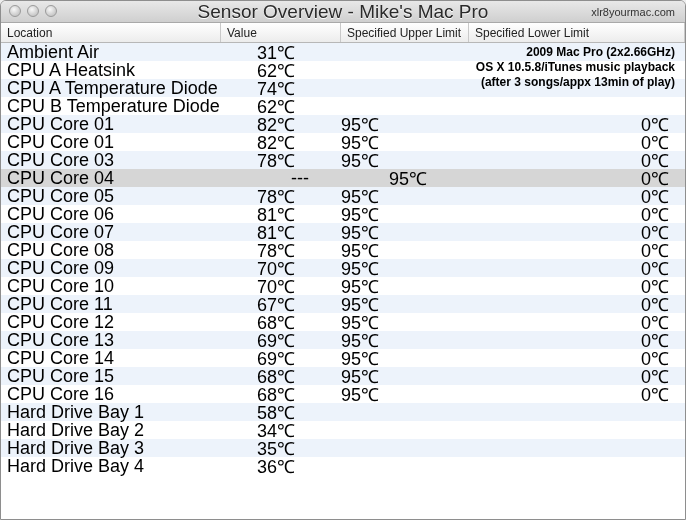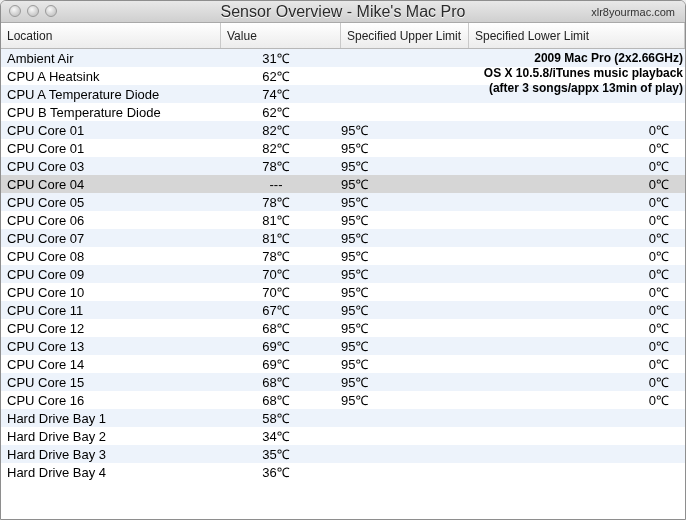--- a/index.html
+++ b/index.html
@@ -1,39 +1,39 @@
 <!DOCTYPE html>
 <html><head>
 <meta charset="utf-8">
 <style>
   * { box-sizing: border-box; margin: 0; padding: 0; }
   html, body { width: 686px; height: 520px; font-family: "Lucida Grande","Helvetica Neue",Arial,sans-serif; font-size: 12px; background: #ededed; overflow: hidden; }
   .window { width: 686px; height: 520px; display:flex; flex-direction:column; border:1px solid #8e8e8e; border-radius:6px 6px 0 0; overflow:hidden; background:#fff; }
   .titlebar { height:22px; background: linear-gradient(#e8e8e8,#cfcfcf); border-bottom:1px solid #a9a9a9; display:flex; align-items:center; position:relative; }
   .traffic { position:absolute; left:8px; top:4px; display:flex; gap:6px; }
   .tl { width:12px; height:12px; border-radius:50%; background: radial-gradient(circle at 40% 35%, #f8f8f8, #cfcfcf 60%, #b9b9b9); border:1px solid #9a9a9a; }
-  .title { flex:1; text-align:center; font-size:16px; color:#2a2a2a; text-shadow:0 1px 0 #fff; }
+  .title { flex:1; text-align:center; font-size:19px; color:#2a2a2a; text-shadow:0 1px 0 #fff; }
   .brand { position:absolute; right:10px; font-size:11px; color:#333; }
-  .headers { height:26px; display:flex; background: linear-gradient(#fff,#ececec); border-bottom:1px solid #b7b7b7; font-size:12px; color:#222;align-items:flex-end;}
+  .headers { height:20px; display:flex; background: linear-gradient(#fff,#ececec); border-bottom:1px solid #b7b7b7; font-size:12px; color:#222;align-items:flex-end;}
   .headers .col { display:flex; align-items:center; padding:0 6px; border-right:1px solid #c9c9c9; height:100%; }
   .col-loc { width:220px; }
   .col-val { width:120px; }
   .col-ul  { width:128px; }
   .col-ll  { flex:1; }
   .body { position:relative; flex:1; overflow:hidden; background:#fff; }
   .rows { }
-  .row { height:18px; display:flex; align-items:center; font-size:13px; color:#000; }
+  .row { height:18px; display:flex; align-items:center; font-size:18px; color:#000; }
   .row:nth-child(odd) { background:#edf3fb; }
   .row:nth-child(even){ background:#ffffff; }
-  .row.sel { background:#d6d6d6 !important; }
+  .row.sel { background:#d6d6d6 !important;gap:24px; }
   .c-loc { width:220px; padding-left:6px; white-space:nowrap; overflow:hidden; }
   .c-val { width:120px; text-align:center; padding-right:10px; }
   .c-ul  { width:128px; padding-right:10px; }
   .c-ll  { flex:1; text-align:right; padding-right:16px; }
-  .overlay { position:absolute; top:2px; right:2px; text-align:right; font-size:12px; font-weight:bold; color:#000; line-height:15px; pointer-events:none; }
+  .overlay { position:absolute; top:2px; right:10px; text-align:right; font-size:12px; font-weight:bold; color:#000; line-height:15px; pointer-events:none; }
 </style>
 </head>
 <body>
 
 <div class="window">
   <div class="titlebar">
     <div class="traffic">
       <div class="tl"></div>
       <div class="tl"></div>
       <div class="tl"></div>

